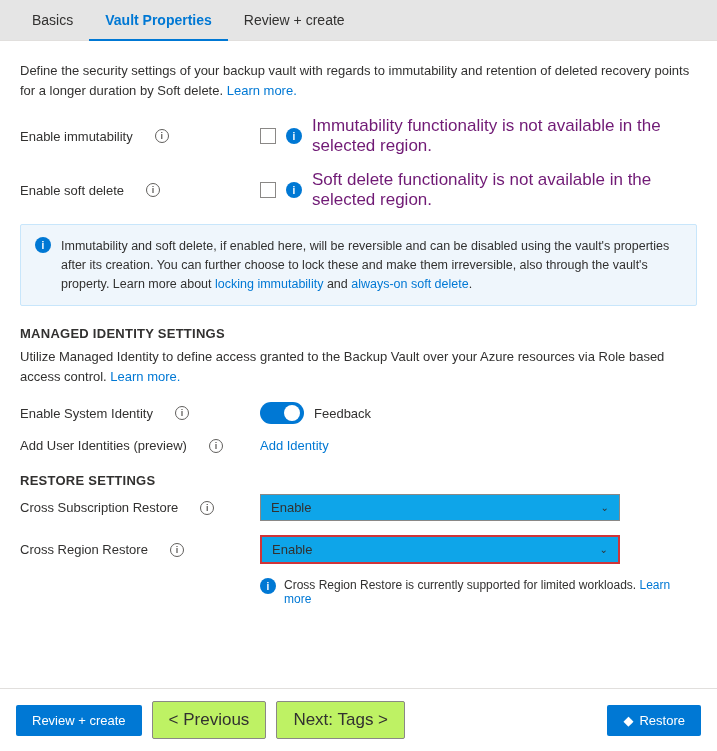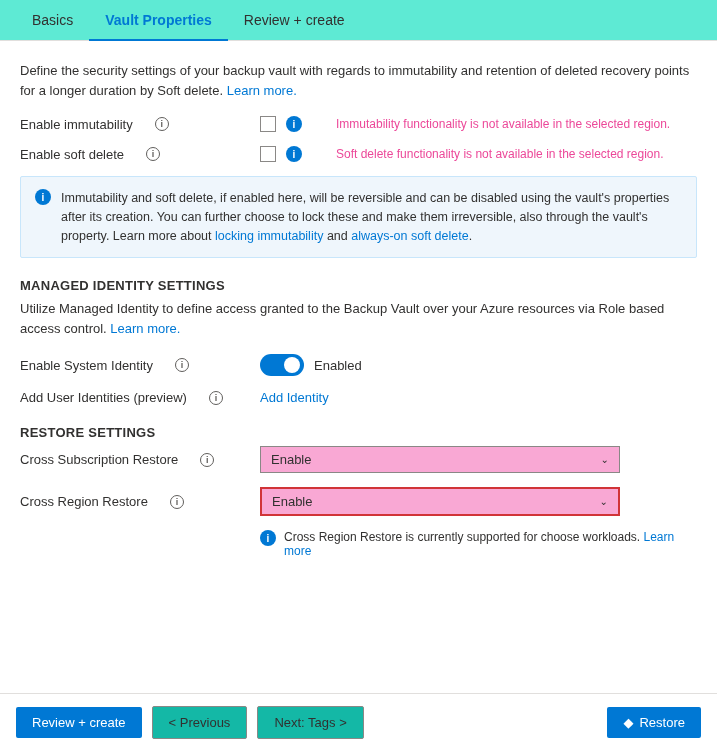--- a/index.html
+++ b/index.html
@@ -10,21 +10,21 @@
       background: #fff;
       width: 717px;
       min-height: 751px;
     }
 
     
     .tabs {
       display: flex;
       border-bottom: 1px solid #e1dfdd;
       padding: 0 16px;
-      background: #5eead4;
+      background: #e5e5e5;
     }
     .tab {
       padding: 12px 16px;
       cursor: pointer;
       color: #323130;
       font-size: 14px;
       position: relative;
       white-space: nowrap;
     }
     .tab.active {
@@ -109,23 +109,22 @@
       border-radius: 50%;
       background: #0078d4;
       color: #fff;
       font-size: 10px;
       font-weight: bold;
       flex-shrink: 0;
       cursor: pointer;
     }
 
     .info-msg {
-      font-size: 12px;
-      color: #ec4899;
-      margin-left: 24px;
+      font-size: 17px;
+      color: #701a75;
     }
 
     
     .info-box {
       background: #eff6fc;
       border: 1px solid #c8e6fb;
       border-radius: 2px;
       padding: 12px 14px;
       margin-bottom: 20px;
       display: flex;
@@ -173,21 +172,21 @@
     }
 
     
     .select-box {
       display: flex;
       align-items: center;
       justify-content: space-between;
       border: 1px solid #8a8886;
       padding: 5px 10px;
       width: 360px;
-      background: #f9a8d4;
+      background: #0ea5e9;
       cursor: pointer;
       font-size: 13px;
       color: #323130;
     }
     .select-box.highlighted {
       border: 2px solid #d13438;
     }
 
     
     .info-note {
@@ -234,25 +233,25 @@
       background: #0078d4;
       color: #fff;
       border: none;
       padding: 8px 16px;
       font-size: 13px;
       cursor: pointer;
       border-radius: 2px;
     }
 
     .btn-secondary {
-      background: #14b8a6;
+      background: #bef264;
       color: #323130;
       border: 1px solid #8a8886;
       padding: 8px 16px;
-      font-size: 13px;
+      font-size: 17px;
       cursor: pointer;
       border-radius: 2px;
     }
 
     .btn-feedback {
       background: #0078d4;
       color: #fff;
       border: none;
       padding: 8px 16px;
       font-size: 13px;
@@ -336,21 +335,21 @@
     <div class="form-row">
       <div class="form-label">
         <span>Enable System Identity</span>
         <span class="help-icon">i</span>
       </div>
       <div class="form-control">
         <div class="toggle">
           <div class="toggle-track"></div>
           <div class="toggle-thumb"></div>
         </div>
-        <span>Enabled</span>
+        <span>Feedback</span>
       </div>
     </div>
 
     <div class="form-row">
       <div class="form-label">
         <span>Add User Identities (preview)</span>
         <span class="help-icon">i</span>
       </div>
       <div class="form-control">
         <a href="#" class="add-identity-link">Add Identity</a>
@@ -383,21 +382,21 @@
         <div class="select-box highlighted">
           <span>Enable</span>
           <span class="chevron-down">⌄</span>
         </div>
       </div>
     </div>
 
     <div class="info-note">
       <span class="info-circle">i</span>
       <span>
-        <span>Cross Region Restore is currently supported for choose workloads.</span>
+        <span>Cross Region Restore is currently supported for limited workloads.</span>
         <a href="#">Learn more</a>
       </span>
     </div>
   </div>
 
 </div>
 
 <div class="bottom-bar">
   <button class="btn-primary">Review + create</button>
   <button class="btn-secondary">&lt; Previous</button>

